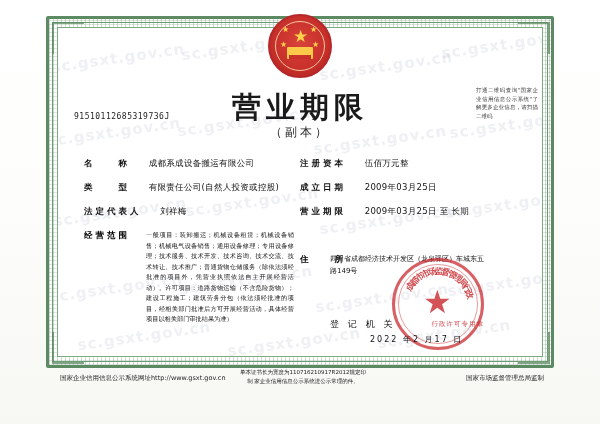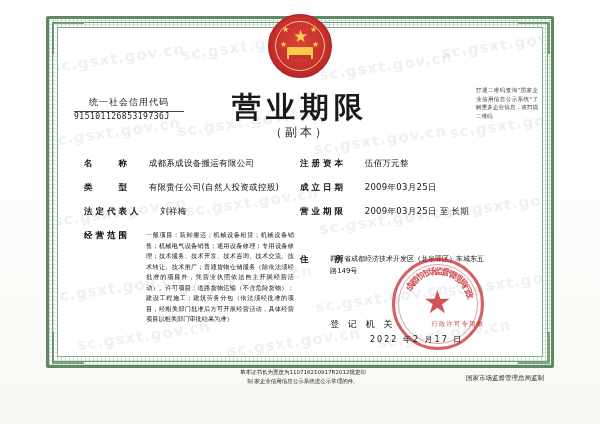--- a/index.html
+++ b/index.html
@@ -388,24 +388,20 @@
     <div class="star star-s1">★</div>
     <div class="star star-s2">★</div>
     <div class="star star-s3">★</div>
     <div class="star star-s4">★</div>
     <div class="gate"></div>
   </div>
 
   <div class="title">营业期限</div>
   <div class="subtitle">（副本）</div>
 
-  <div class="code-label">
-    <span>统一社会信用代码</span>
-    <div class="rule"></div>
-  </div>
   <div class="code-value">91510112685319736J</div>
 
   <div class="notice">打通二维码查询"国家企业信用信息公示系统"了解更多企业信息，请扫描二维码</div>
 
   <div class="field left-col row1">
     <span class="lbl">名　　称</span>
     <span class="val">成都系成设备搬运有限公司</span>
   </div>
   <div class="field left-col row2">
     <span class="lbl">类　　型</span>
@@ -452,16 +448,17 @@
       <span style="transform:rotate(46deg)">局</span>
       <span style="transform:rotate(58deg)">行</span>
       <span style="transform:rotate(70deg)">政</span>
     </div>
     <div class="seal-bottom">行政许可专用章</div>
   </div>
 
   <div class="authority-label">登 记 机 关</div>
   <div class="issue-date">2022  年2   月17 日</div>
 
+  <div class="footer-left">国家企业信用信息公示系统网址http://www.gsxt.gov.cn</div>
   <div class="footer-center">单本证书长为宽度为110716210917R2012规定印制
 家企业信用信息公示系统进公示常理的件。</div>
   <div class="footer-right">国家市场监督管理总局监制</div>
 </div>
 
 </body></html>

